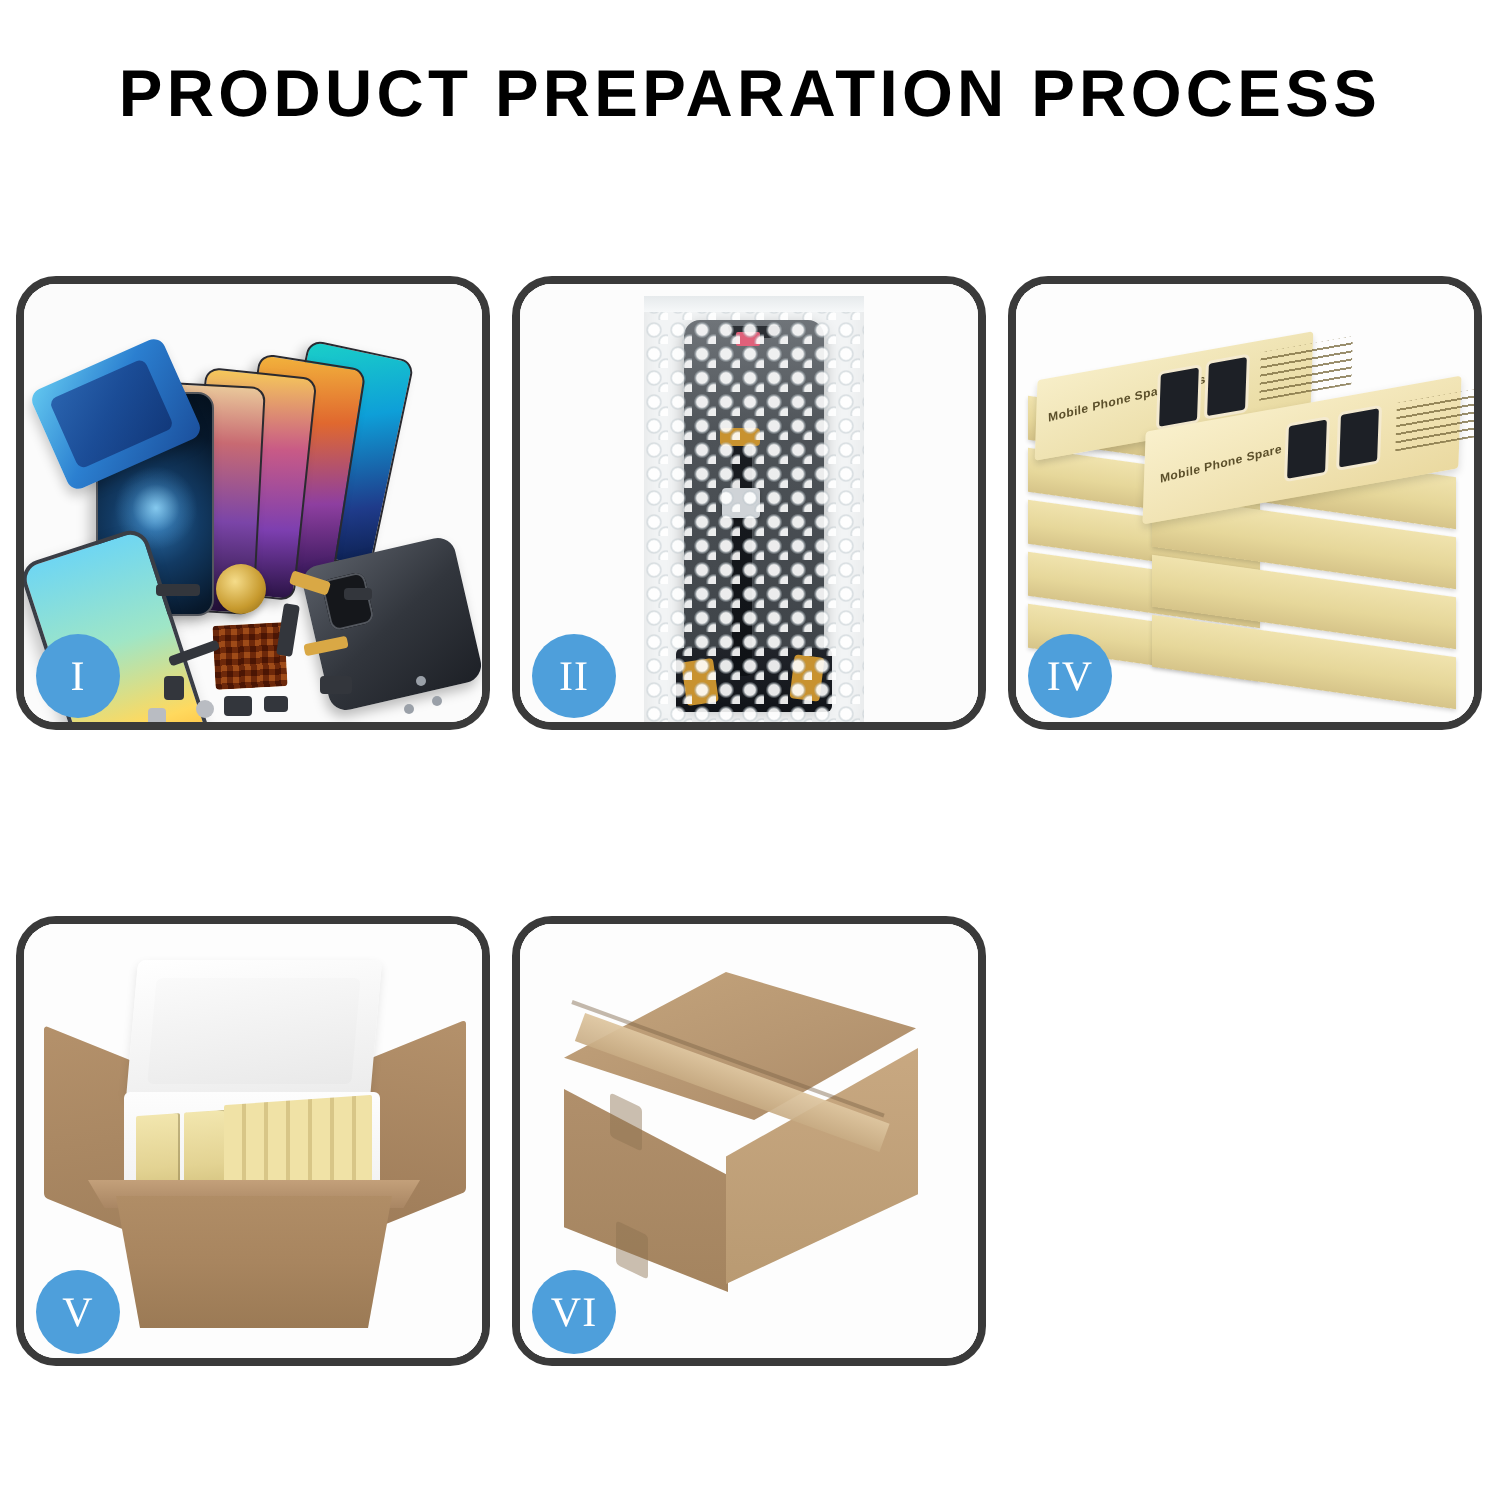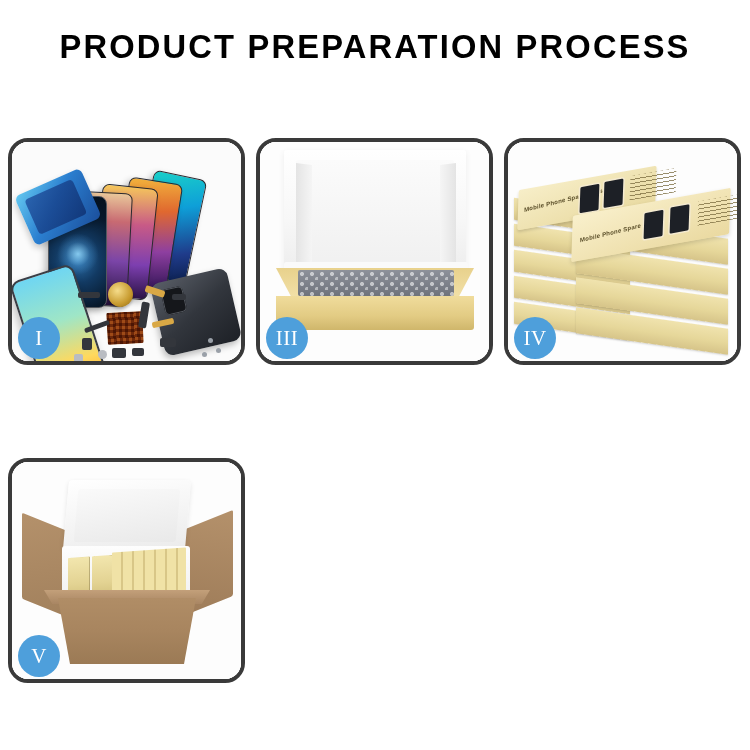--- a/index.html
+++ b/index.html
@@ -439,39 +439,41 @@
         <div class="sp sp11 silver"></div>
         <div class="sp sp12"></div>
         <div class="screw" style="left:196px;top:196px;"></div>
         <div class="screw" style="left:204px;top:206px;"></div>
         <div class="screw" style="left:190px;top:210px;"></div>
       </div>
     </div>
     <div class="badge">I</div>
   </div>
 
-
-  <div class="panel p3">
+  <div class="panel p2">
     <div class="panel-inner">
       <div class="scene">
-        <div class="foam-lid">
-          <div class="foam-lid-flapL"></div>
-          <div class="foam-lid-flapR"></div>
-        </div>
-        <div class="tray-box">
-          <div class="tray-white-edge"></div>
-          <div class="tray-rim">
-            <div class="tray-inner-foam"></div>
+        <div class="bubble-bag">
+          <div class="lcd">
+            <div class="red-label"></div>
           </div>
-          <div class="tray-front"></div>
+          <div class="lcd-base"></div>
+          <div class="flex-cable"></div>
+          <div class="flex-conn"></div>
+          <div class="flex-tape ft1"></div>
+          <div class="flex-tape ft2"></div>
+          <div class="flex-tape ft3"></div>
+          <div class="bubbles"></div>
+          <div class="bag-seal"></div>
         </div>
       </div>
     </div>
-    <div class="badge">III</div>
+    <div class="badge">II</div>
   </div>
+
 
   <div class="panel p4">
     <div class="panel-inner">
       <div class="scene">
         <div class="stack">
           <div class="kbox sl1"></div>
           <div class="kbox sl2"></div>
           <div class="kbox sl3"></div>
           <div class="kbox sl4"></div>
           <div class="kbox sl5"></div>
@@ -514,14 +516,28 @@
           <div class="ybox"></div>
         </div>
         <div class="yboxes2"></div>
         <div class="carton-rim"></div>
         <div class="carton-body"></div>
       </div>
     </div>
     <div class="badge">V</div>
   </div>
 
+  <div class="panel p6">
+    <div class="panel-inner">
+      <div class="scene">
+        <div class="ship-left"></div>
+        <div class="ship-right"></div>
+        <div class="ship-top"></div>
+        <div class="ship-seam"></div>
+        <div class="ship-tape"></div>
+        <div class="ship-notch sn1"></div>
+        <div class="ship-notch sn2"></div>
+      </div>
+    </div>
+    <div class="badge">VI</div>
+  </div>
 
 </div>
 
 </body></html>

